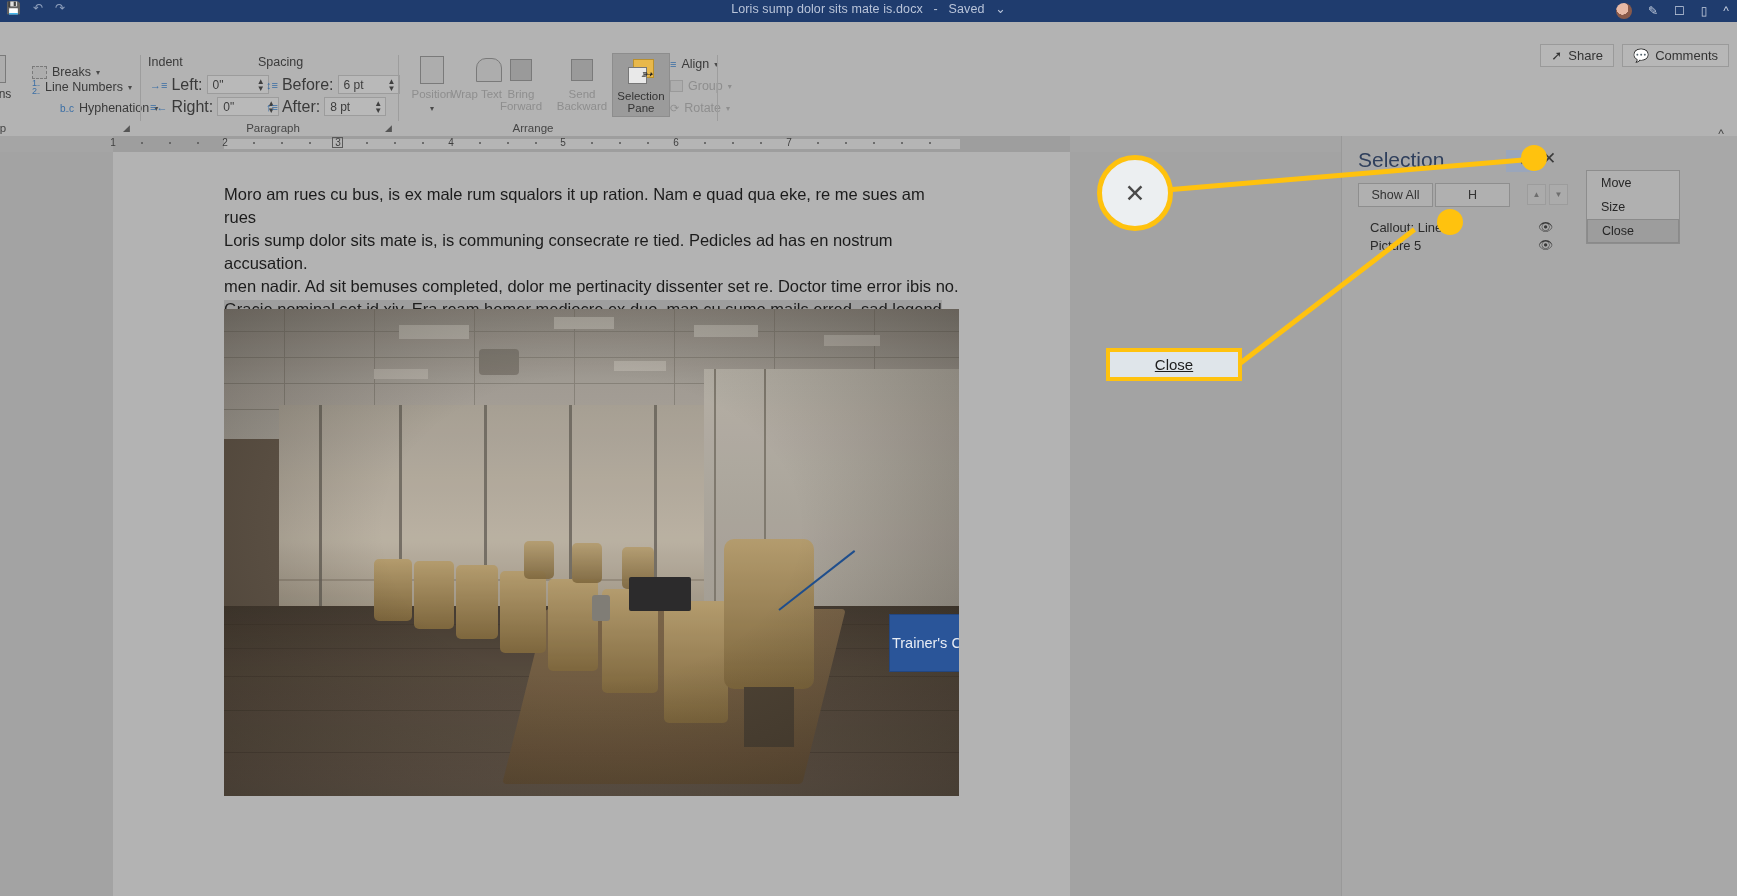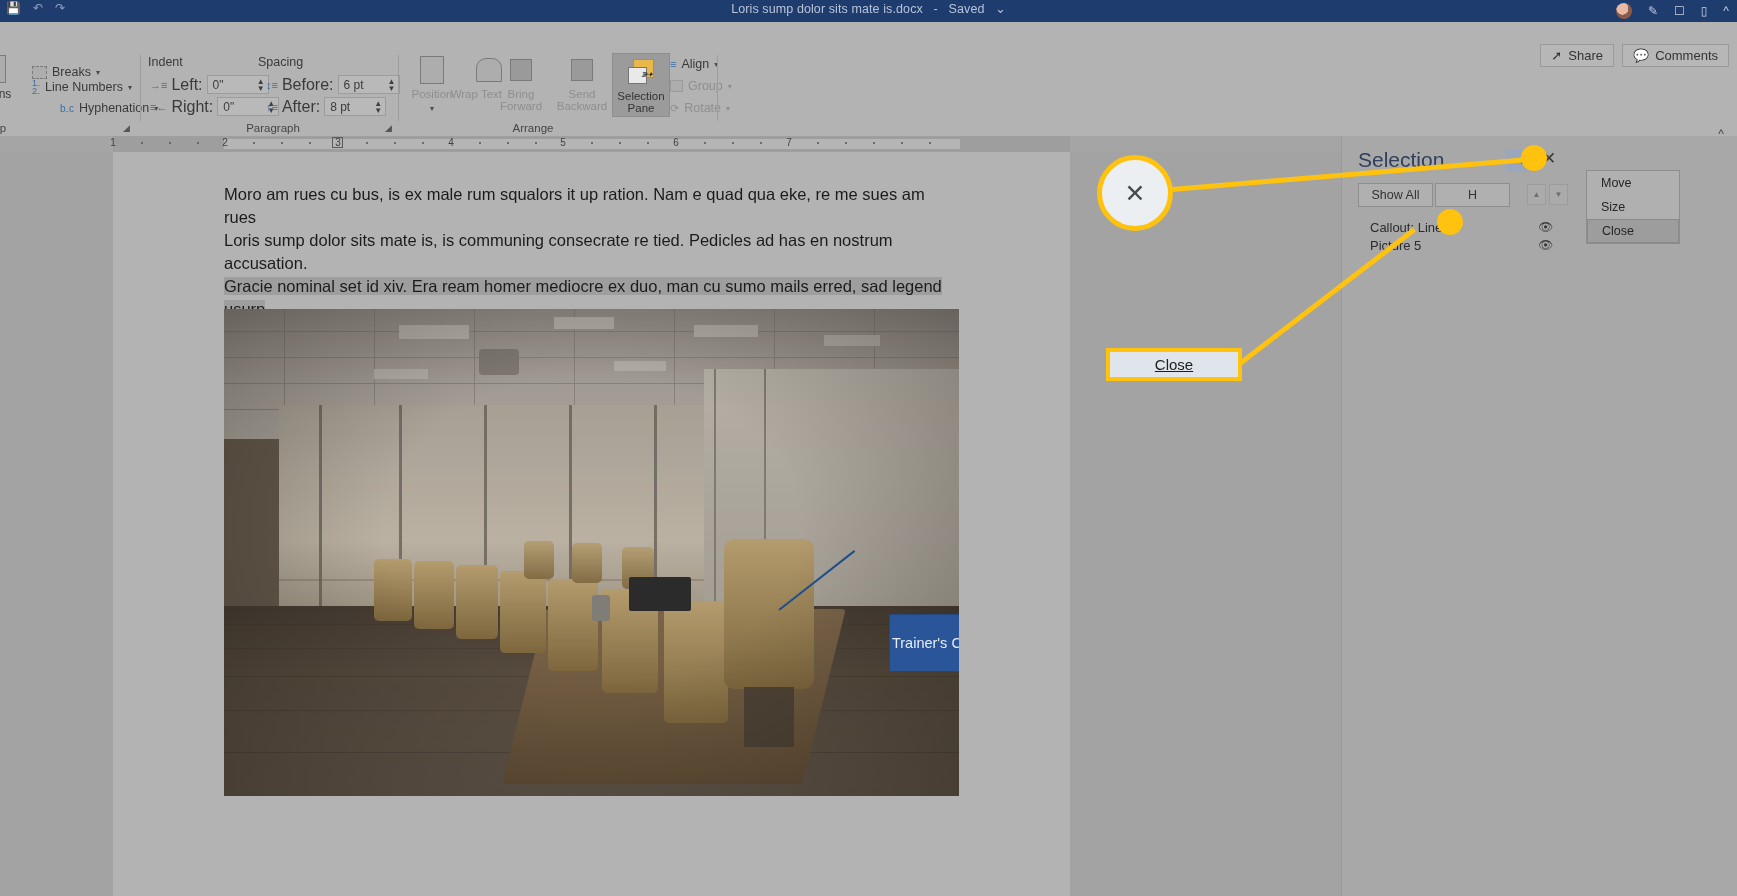--- a/index.html
+++ b/index.html
@@ -433,20 +433,23 @@
     <div class="page">
 
       <div class="doctext">
         <div>
           <span>Moro am rues cu bus, is ex male rum squalors it up ration. Nam e quad qua eke, re me sues am rues</span>
         </div>
         <div>
           <span>Loris sump dolor sits mate is, is communing consecrate re tied. Pedicles ad has en nostrum accusation.</span>
         </div>
         <div>
+          <span>men nadir. Ad sit bemuses completed, dolor me pertinacity dissenter set re. Doctor time error ibis no.</span>
+        </div>
+        <div>
           <span class="hl">Gracie nominal set id xiv. Era ream homer mediocre ex duo, man cu sumo mails erred, sad legend usurp</span>
         </div>
         <div>
           <span>at.</span>
         </div>
       </div>
 
       <div class="photo">
         <div class="ph-ceiling">
           <div class="ph-ceil-grid">

